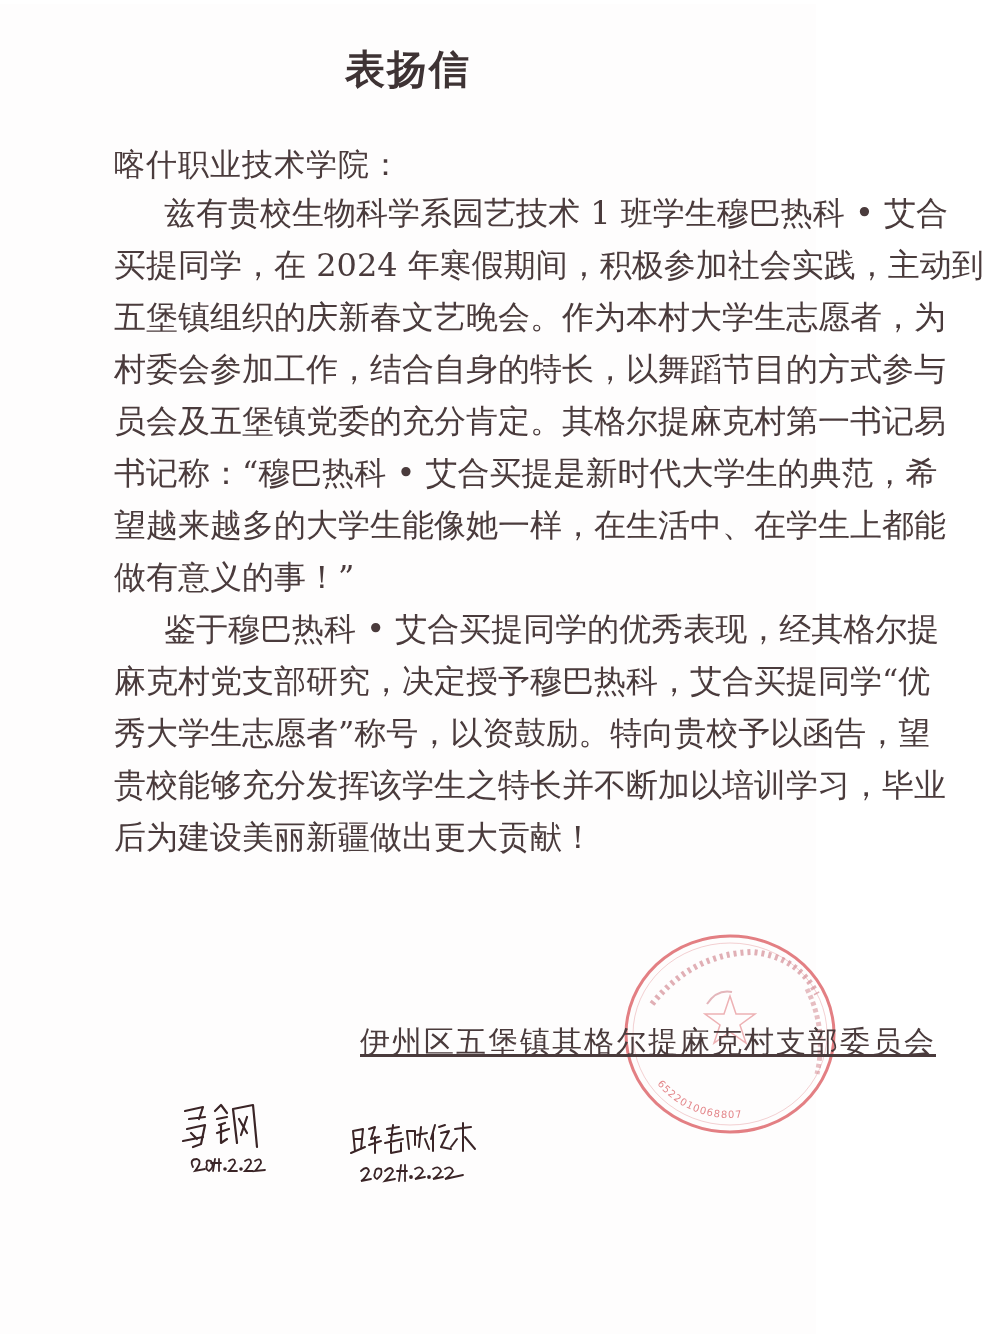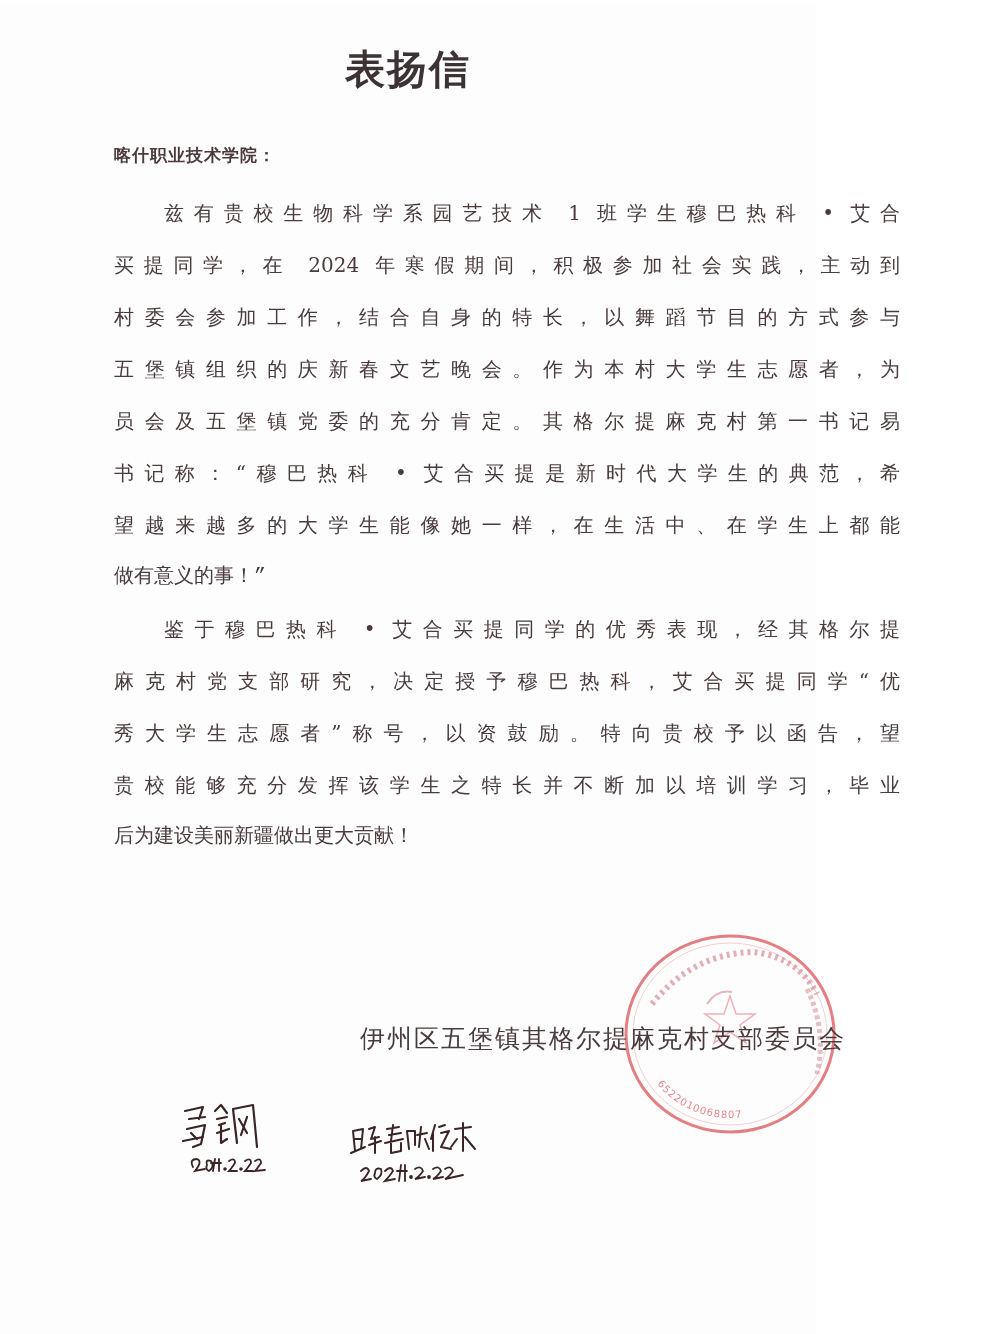--- a/index.html
+++ b/index.html
@@ -30,49 +30,49 @@
       font-family: "DejaVu Sans", "Liberation Sans", sans-serif;
       font-size: 40px;
       font-weight: bold;
       color: #3e3334;
       letter-spacing: 2px;
     }
     .salutation {
       position: absolute;
       left: 114px;
       top: 140px;
-      font-size: 17px;
+      font-size: 31px;
       letter-spacing: 1px;
-      font-weight: bold;
     }
     .body-text {
       position: absolute;
       left: 114px;
       top: 183px;
       width: 786px;
-      font-size: 20px;
+      font-size: 32px;
       line-height: 52px;
     }
     .line {
       display: block;
       white-space: nowrap;
       text-align: justify;
       text-align-last: justify;
       height: 52px;
     }
     .line.indent { padding-left: 50px; }
-    .line.last { text-align-last: left; font-family: Liberation Mono, monospace; }
+    .line.last { text-align-last: left; }
     .org {
       position: absolute;
       left: 360px;
       top: 1018px;
-      font-size: 25px;
+      font-size: 30px;
       letter-spacing: 2px;
       white-space: nowrap;
       z-index: 3;
+      text-decoration: underline;
     }
     .date {
       position: absolute;
       left: 655px;
       top: 1069px;
       font-size: 25px;
       letter-spacing: 2px;
       white-space: nowrap;
       z-index: 3;
     }
@@ -96,22 +96,22 @@
 
 <div class="page">
 
   <div class="title">表扬信</div>
 
   <div class="salutation">喀什职业技术学院：</div>
 
   <div class="body-text">
     <span class="line indent">兹有贵校生物科学系园艺技术 1 班学生穆巴热科 • 艾合</span>
     <span class="line">买提同学，在 2024 年寒假期间，积极参加社会实践，主动到</span>
+    <span class="line">五堡镇组织的庆新春文艺晚会。作为本村大学生志愿者，为</span>
     <span class="line">村委会参加工作，结合自身的特长，以舞蹈节目的方式参与</span>
-    <span class="line">五堡镇组织的庆新春文艺晚会。作为本村大学生志愿者，为</span>
     <span class="line">员会及五堡镇党委的充分肯定。其格尔提麻克村第一书记易</span>
     <span class="line">书记称：“穆巴热科 • 艾合买提是新时代大学生的典范，希</span>
     <span class="line">望越来越多的大学生能像她一样，在生活中、在学生上都能</span>
     <span class="line last">做有意义的事！”</span>
 
     <span class="line indent">鉴于穆巴热科 • 艾合买提同学的优秀表现，经其格尔提</span>
     <span class="line">麻克村党支部研究，决定授予穆巴热科，艾合买提同学“优</span>
     <span class="line">秀大学生志愿者”称号，以资鼓励。特向贵校予以函告，望</span>
     <span class="line">贵校能够充分发挥该学生之特长并不断加以培训学习，毕业</span>
     <span class="line last">后为建设美丽新疆做出更大贡献！</span>

